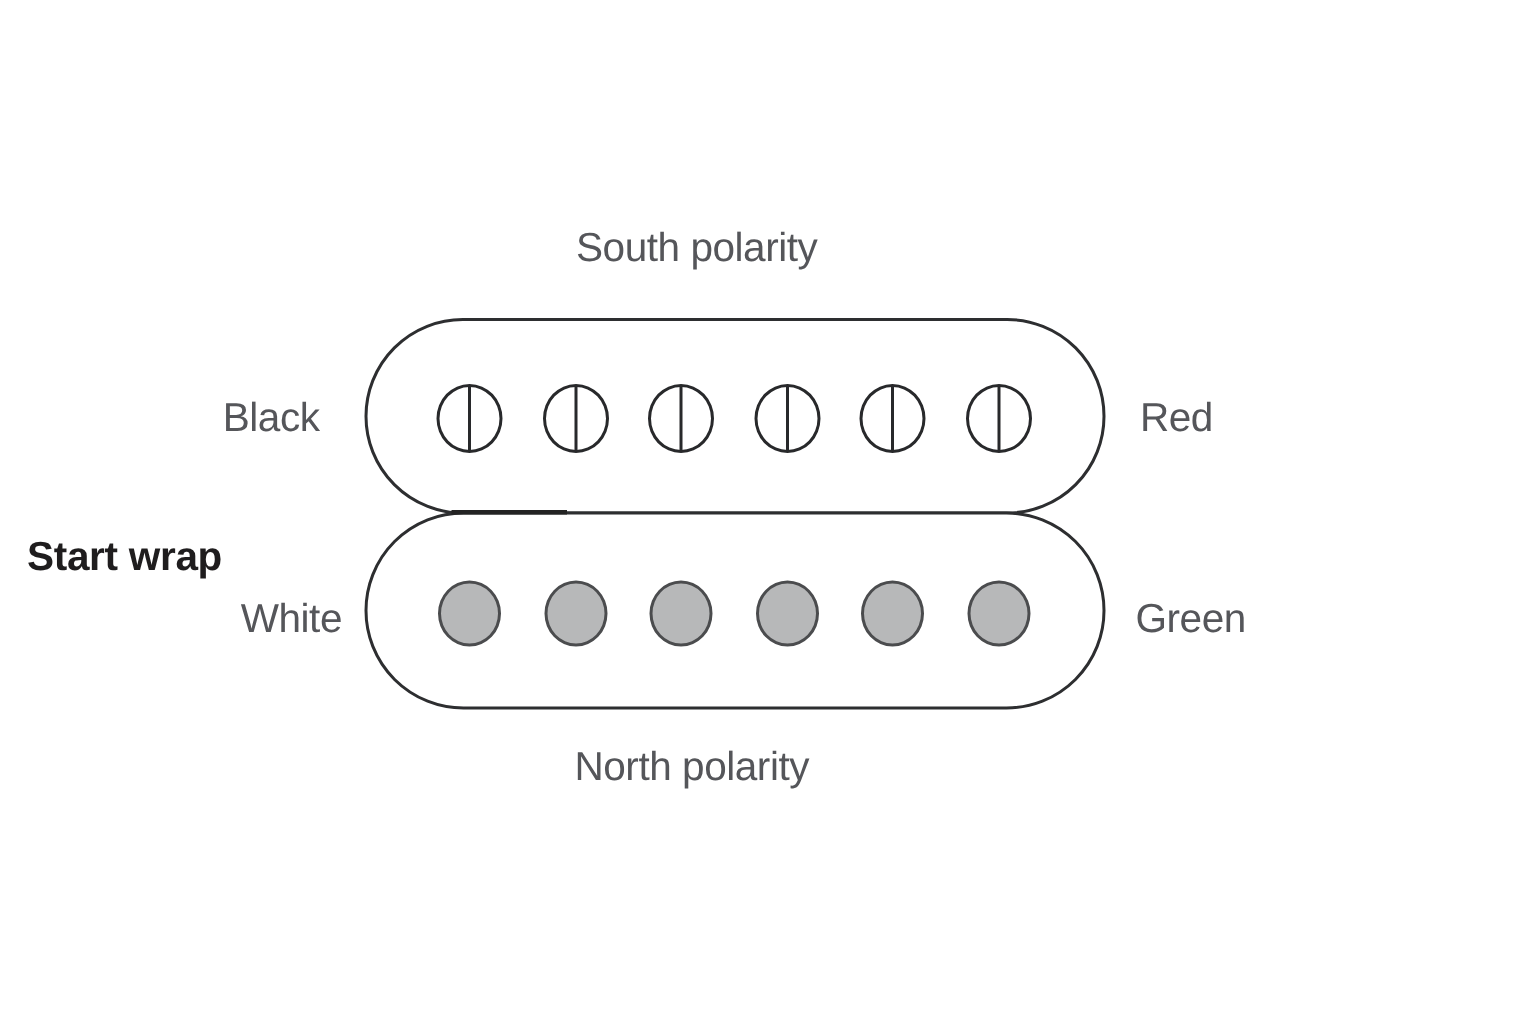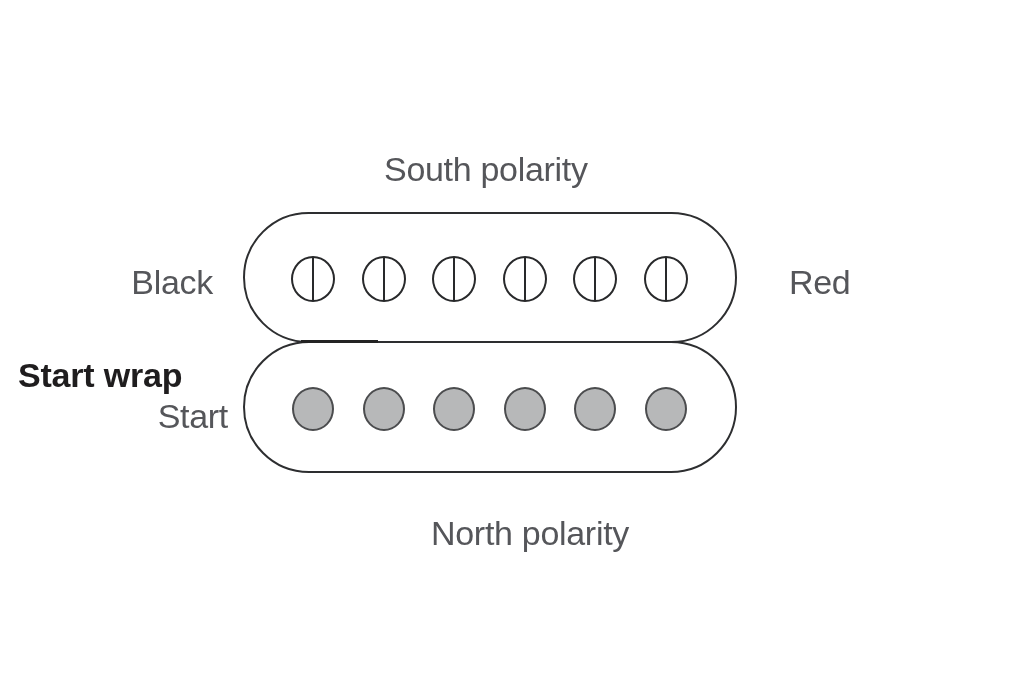--- a/index.html
+++ b/index.html
@@ -12,33 +12,33 @@
     position: relative;
     width: 1016px;
     height: 678px;
     background: #ffffff;
     overflow: hidden;
   }
   .label {
     position: absolute;
     white-space: nowrap;
     line-height: 1;
-    font-size: 34px;
+    font-size: 27px;
     color: #55565a;
     letter-spacing: -0.3px;
   }
   .label.bold {
     font-weight: 700;
     color: #1f1d1e;
     letter-spacing: -0.2px;
   }
   .label.south  { left: 384px; top: 152px; }
-  .label.north  { left: 383px; top: 516px; margin-left: 48px; }
+  .label.north  { left: 383px; top: 498px; }
   .label.black  { right: 803px; top: 265px; text-align: center; }
-  .label.red    { left: 789px;  top: 265px; }
+  .label.red    { left: 760px;  top: 265px; }
   .label.white  { right: 788px; top: 399px; }
   .label.green  { left: 757px;  top: 399px; }
   .label.start  { left: 18px;   top: 335px; margin-top: 23px; }
   .label.finish { right: 23px;  top: 335px; }
 
   .bobbin {
     position: absolute;
     left: 243px;
     width: 494px;
     box-sizing: border-box;
@@ -136,17 +136,18 @@
       <div class="slug-pole"></div>
       <div class="slug-pole"></div>
       <div class="slug-pole"></div>
     </div>
 
   <div class="label black">Black</div>
   <div class="label red">Red</div>
 
   <div class="label bold start">Start wrap</div>
 
-  <div class="label white">Start</div>
+  <div class="label white">White</div>
+  <div class="label green">Green</div>
 
   <div class="label north">North polarity</div>
 
 </div>
 
 </body></html>

